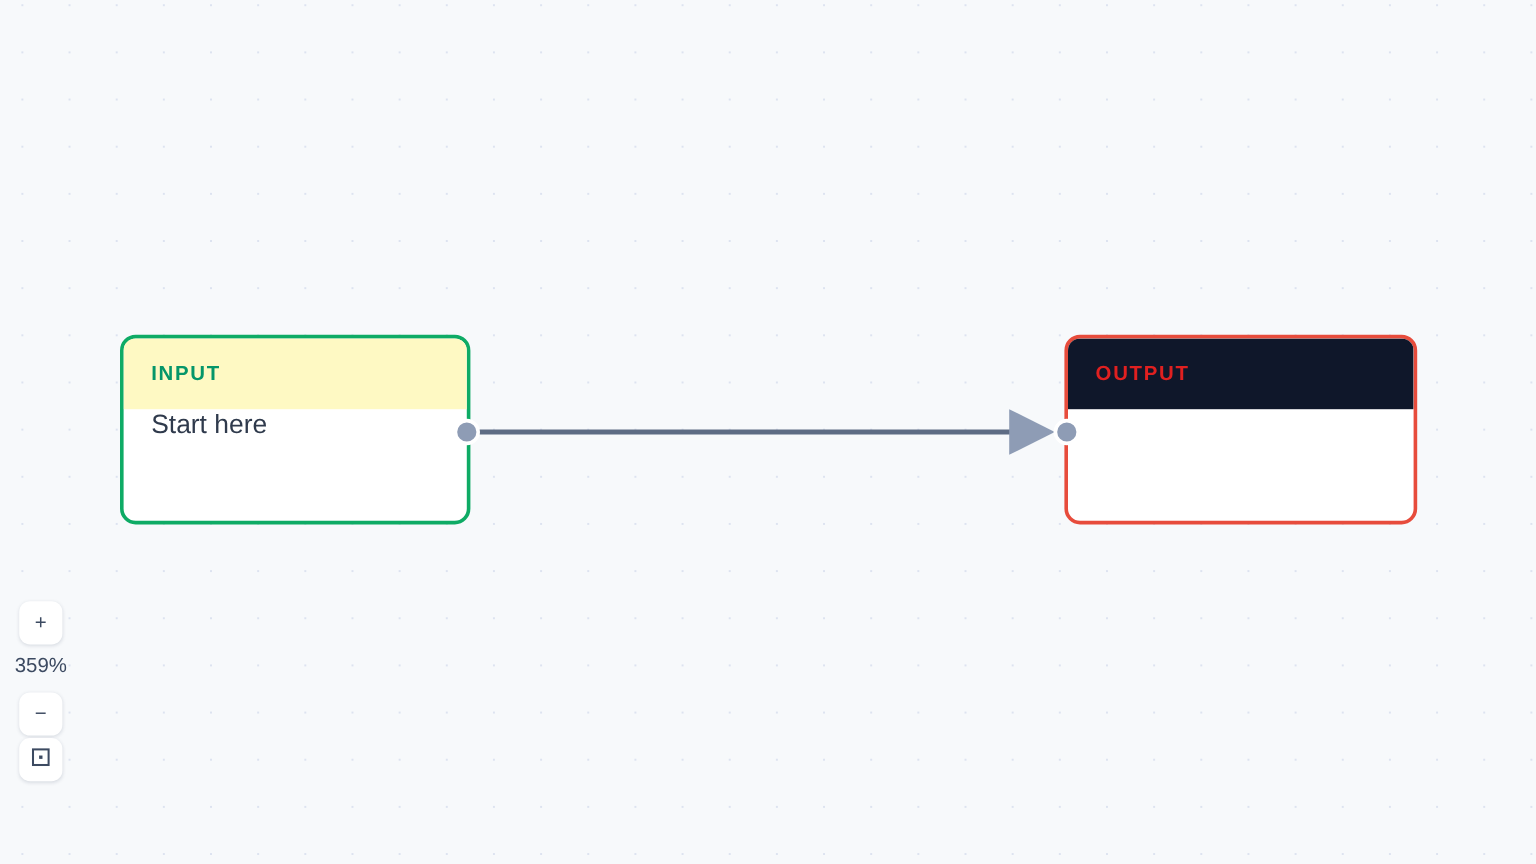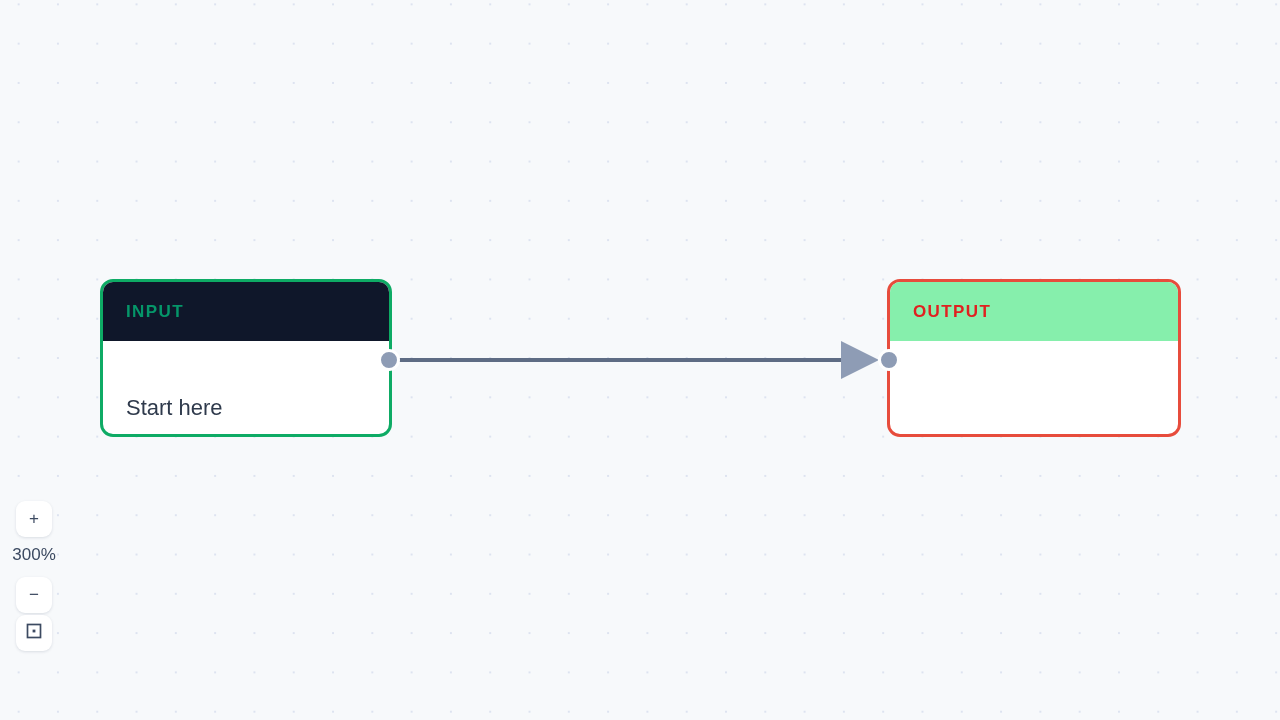--- a/index.html
+++ b/index.html
@@ -49,48 +49,48 @@
     display: flex;
     align-items: center;
     padding: 0 23px;
     font-size: 17px;
     font-weight: bold;
     letter-spacing: 1.4px;
   }
   .node-body {
     box-sizing: border-box;
     display: flex;
-    align-items: flex-end;
+    align-items: flex-start;
     padding: 0 23px;
     height: 80px;
     font-size: 22px;
     color: #2f3a4c;
   }
 
   #node-input {
     left: 100px;
     top: 279px;
     width: 292px;
     height: 158px;
     border-color: #0eab65;
   }
   #node-input .node-header {
-    background: #0f172a;
+    background: #fef9c3;
     color: #059669;
   }
 
   #node-output {
     left: 887px;
     top: 279px;
     width: 294px;
     height: 158px;
     border-color: #e74c3c;
   }
   #node-output .node-header {
-    background: #86efac;
+    background: #0f172a;
     color: #e02020;
   }
 
   
   .handle {
     position: absolute;
     width: 22px;
     height: 22px;
     border-radius: 50%;
     background: #8e9cb5;
@@ -159,21 +159,21 @@
     <div class="node-header">
       <span>OUTPUT</span>
     </div>
   </div>
 
   <div class="handle" id="handle-source"></div>
   <div class="handle" id="handle-target"></div>
 
   <div id="zoom-controls">
     <button class="zoom-btn" id="zoom-in-button">+</button>
-    <div id="zoom-level">300%</div>
+    <div id="zoom-level">359%</div>
     <button class="zoom-btn" id="zoom-out-button">−</button>
     <button class="zoom-btn" id="fit-view-button">
       <span>
         <svg width="16" height="16" viewBox="0 0 16 16">
           <rect x="1.5" y="1.5" width="13" height="13" fill="none" stroke="#3c4a61" stroke-width="1.7"></rect>
           <rect x="6.6" y="6.6" width="2.8" height="2.8" fill="#3c4a61"></rect>
         </svg>
       </span>
     </button>
   </div>

